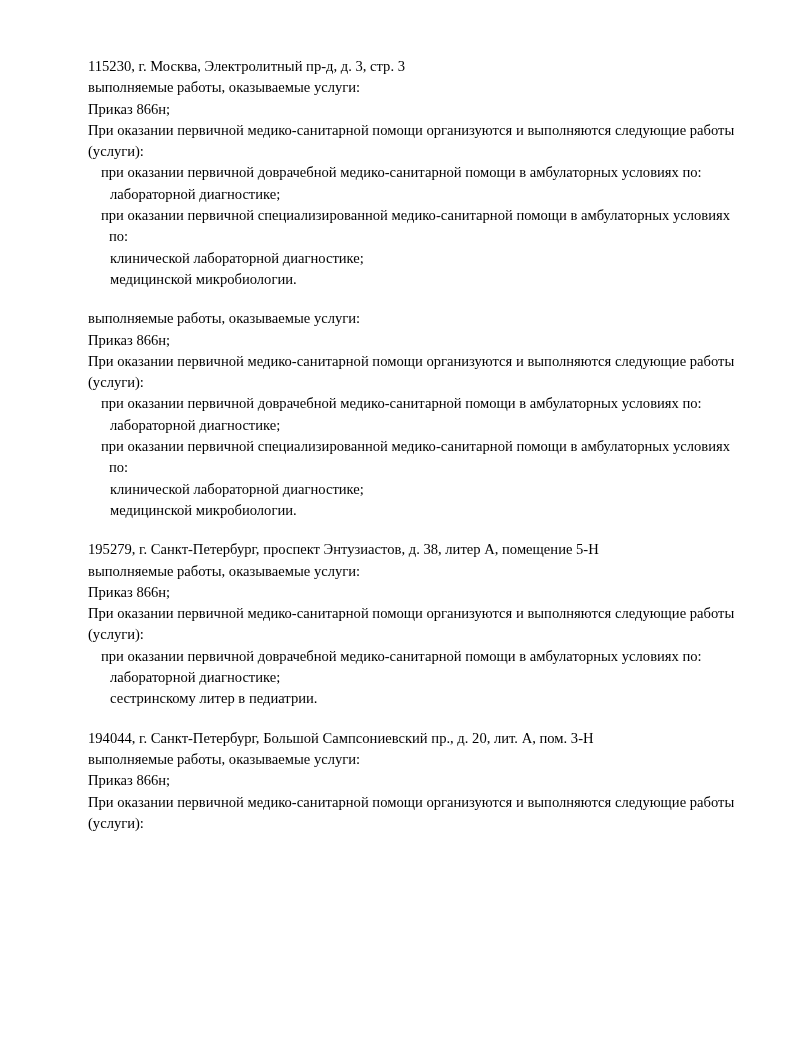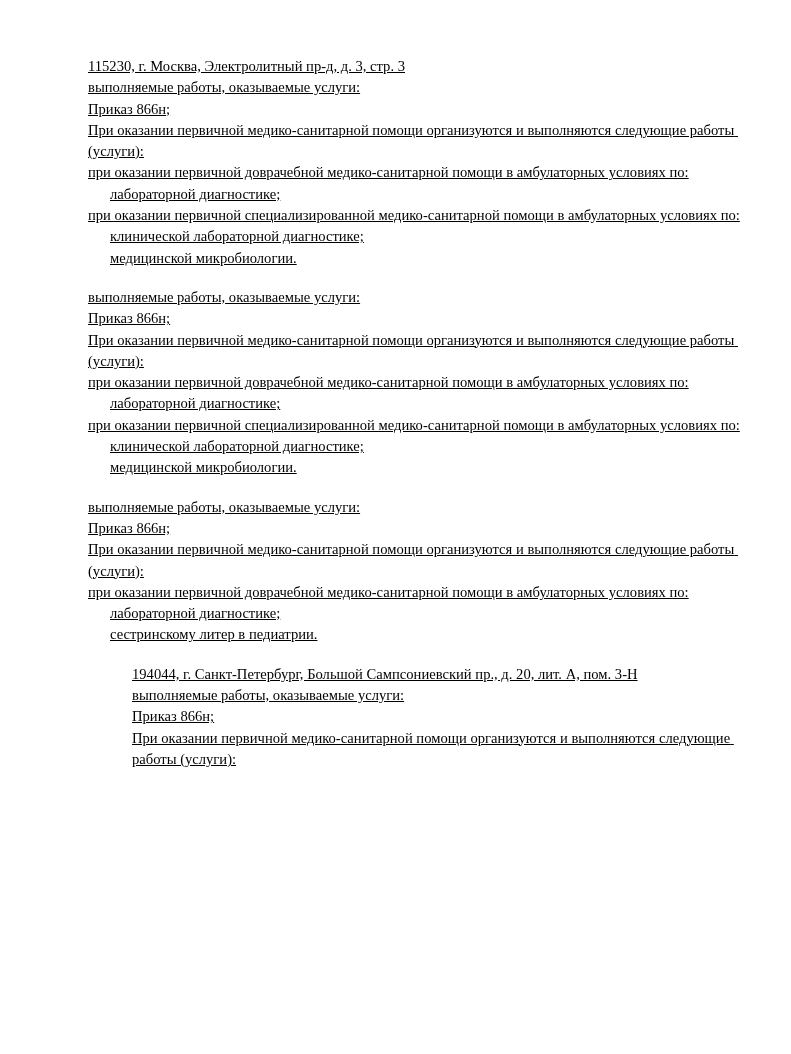--- a/index.html
+++ b/index.html
@@ -13,41 +13,39 @@
     font-family: "Liberation Serif", "DejaVu Serif", serif;
     color: #000000;
     -webkit-font-smoothing: antialiased;
   }
   .page {
     position: relative;
     width: 791px;
     height: 1054px;
     box-sizing: border-box;
     padding: 56px 28px 40px 88px;
-    text-decoration: underline;
   }
   .doc-body {
     width: 660px;
     font-size: 14.6px;
     line-height: 21.3px;
   }
   .block {
     margin: 0 0 18px 0;
   }
   .block:last-child {
     margin-bottom: 0;
-    margin-left: 44px;
   }
   .line {
     margin: 0;
     padding: 0;
     white-space: pre-wrap;
   }
   .indent-0 { text-indent: 0; padding-left: 0; }
-  .indent-1 { padding-left: 8px; }
+  .indent-1 { padding-left: 8px; margin-left: 13px; }
   .indent-2 { padding-left: 22px; }
   .hang {
     padding-left: 8px;
     text-indent: -8px;
   }
 </style>
 </head>
 <body>
 
 <div class="page">
@@ -67,20 +65,21 @@
         <p class="line indent-0">выполняемые работы, оказываемые услуги:</p>
         <p class="line indent-0">Приказ 866н;</p>
         <p class="line indent-0">При оказании первичной медико-санитарной помощи организуются и выполняются следующие работы (услуги):</p>
         <p class="line hang indent-1">при оказании первичной доврачебной медико-санитарной помощи в амбулаторных условиях по:</p>
         <p class="line indent-2">лабораторной диагностике;</p>
         <p class="line hang indent-1">при оказании первичной специализированной медико-санитарной помощи в амбулаторных условиях по:</p>
         <p class="line indent-2">клинической лабораторной диагностике;</p>
         <p class="line indent-2">медицинской микробиологии.</p>
       </div>
       <div class="block">
+        <p class="line indent-0">195279, г. Санкт-Петербург, проспект Энтузиастов, д. 38, литер А, помещение 5-Н</p>
         <p class="line indent-0">выполняемые работы, оказываемые услуги:</p>
         <p class="line indent-0">Приказ 866н;</p>
         <p class="line indent-0">При оказании первичной медико-санитарной помощи организуются и выполняются следующие работы (услуги):</p>
         <p class="line hang indent-1">при оказании первичной доврачебной медико-санитарной помощи в амбулаторных условиях по:</p>
         <p class="line indent-2">лабораторной диагностике;</p>
         <p class="line indent-2">сестринскому литер в педиатрии.</p>
       </div>
       <div class="block">
         <p class="line indent-0">194044, г. Санкт-Петербург, Большой Сампсониевский пр., д. 20, лит. А, пом. 3-Н</p>
         <p class="line indent-0">выполняемые работы, оказываемые услуги:</p>

